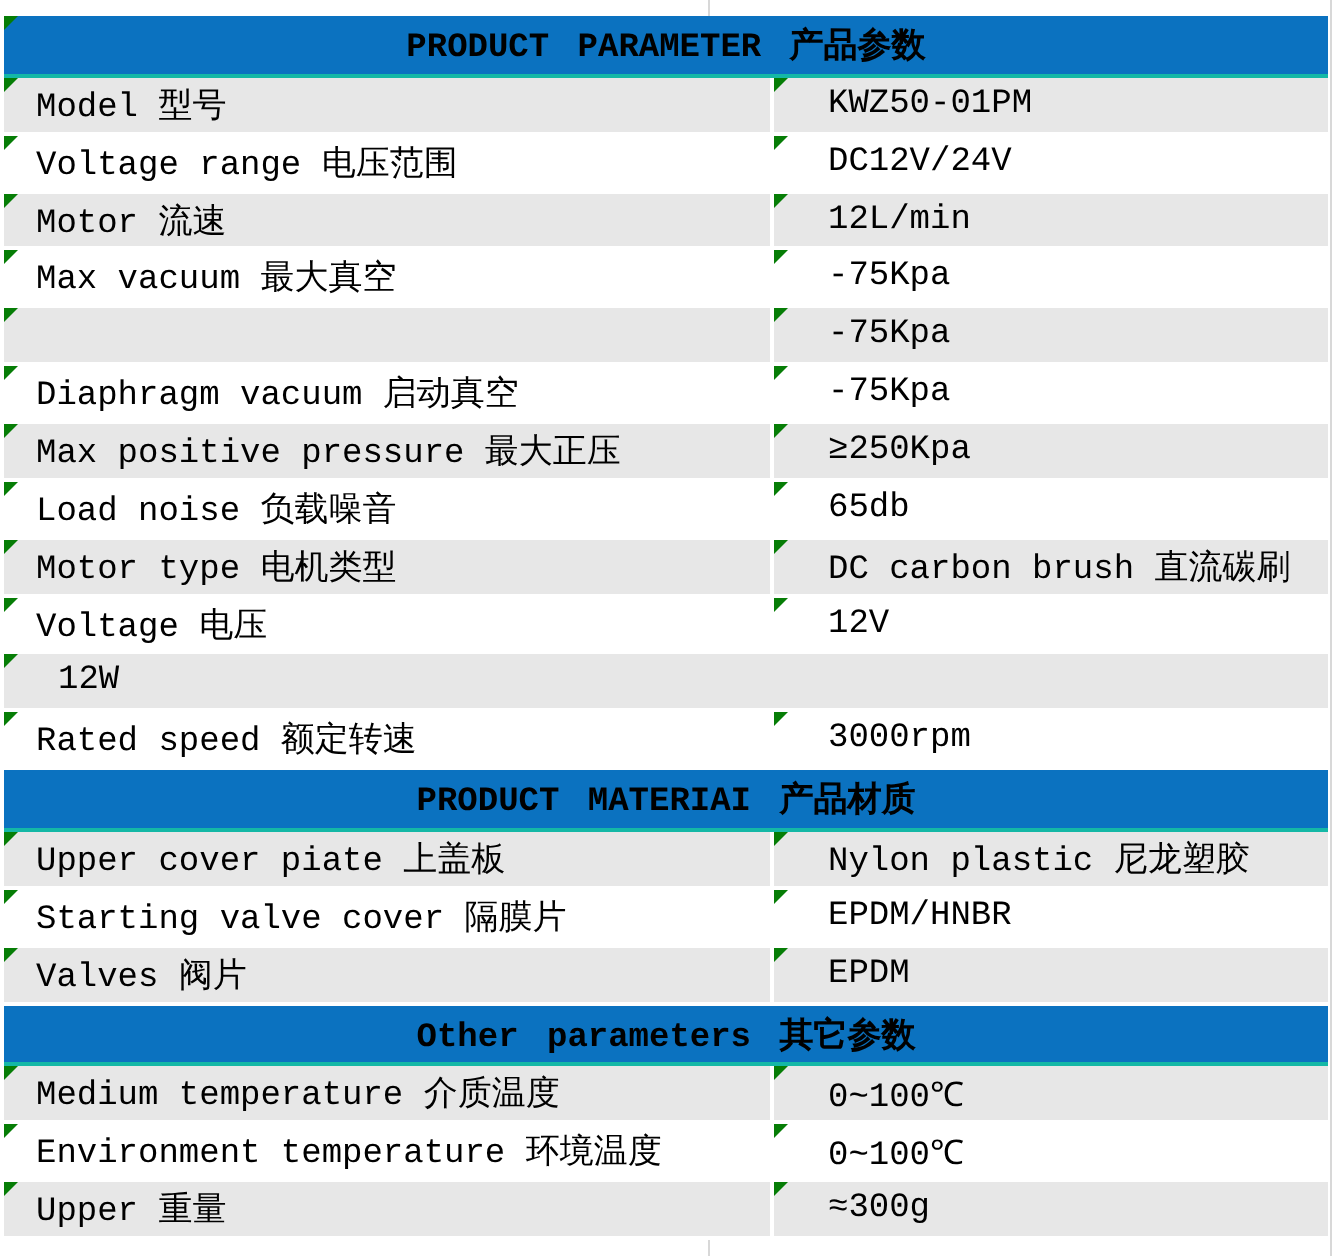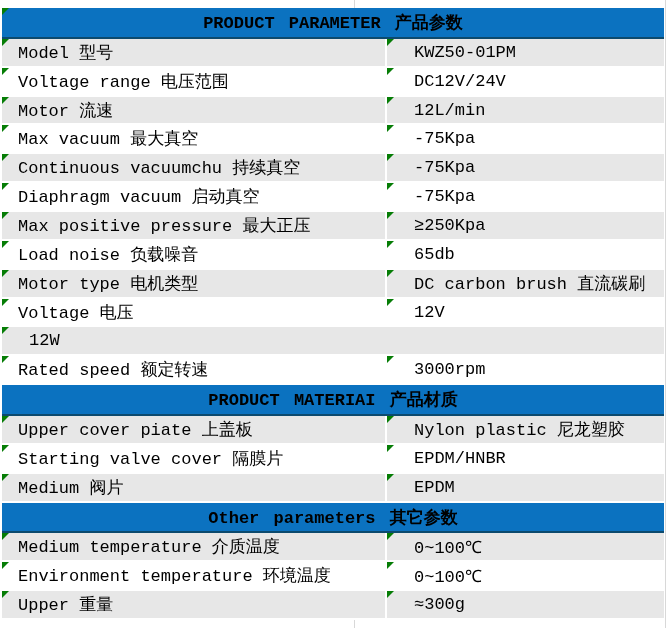--- a/index.html
+++ b/index.html
@@ -23,21 +23,21 @@
   }
   .section-header {
     flex: 1;
     background: var(--header-bg, #0b72c0);
     display: flex;
     align-items: center;
     justify-content: center;
     font-weight: bold;
     font-size: 17px;
     word-spacing: 4px;
-    border-bottom: 2px solid #0c4a6e;
+    border-bottom: 2px solid #14b8a6;
     box-sizing: border-box;
     position: relative;
     color: var(--header-text, #000000);
   }
   .data-row {
     flex: 1;
     display: flex;
     box-sizing: border-box;
   }
   .data-row .cell {
@@ -123,21 +123,20 @@
           <span class="txt">Max vacuum 最大真空</span>
         </div>
         <div class="cell value">
           <div class="flag"></div>
           <span class="txt">-75Kpa</span>
         </div>
       </div>
       <div class="data-row shaded">
         <div class="cell label">
           <div class="flag"></div>
-          <span class="txt">Continuous vacuumchu 持续真空</span>
         </div>
         <div class="cell value">
           <div class="flag"></div>
           <span class="txt">-75Kpa</span>
         </div>
       </div>
       <div class="data-row">
         <div class="cell label">
           <div class="flag"></div>
           <span class="txt">Diaphragm vacuum 启动真空</span>
@@ -222,21 +221,21 @@
           <span class="txt">Starting valve cover 隔膜片</span>
         </div>
         <div class="cell value">
           <div class="flag"></div>
           <span class="txt">EPDM/HNBR</span>
         </div>
       </div>
       <div class="data-row shaded">
         <div class="cell label">
           <div class="flag"></div>
-          <span class="txt">Medium 阀片</span>
+          <span class="txt">Valves 阀片</span>
         </div>
         <div class="cell value">
           <div class="flag"></div>
           <span class="txt">EPDM</span>
         </div>
       </div>
       <div class="section-header">
         <span class="txt">Other parameters 其它参数</span>
       </div>
       <div class="data-row shaded">

